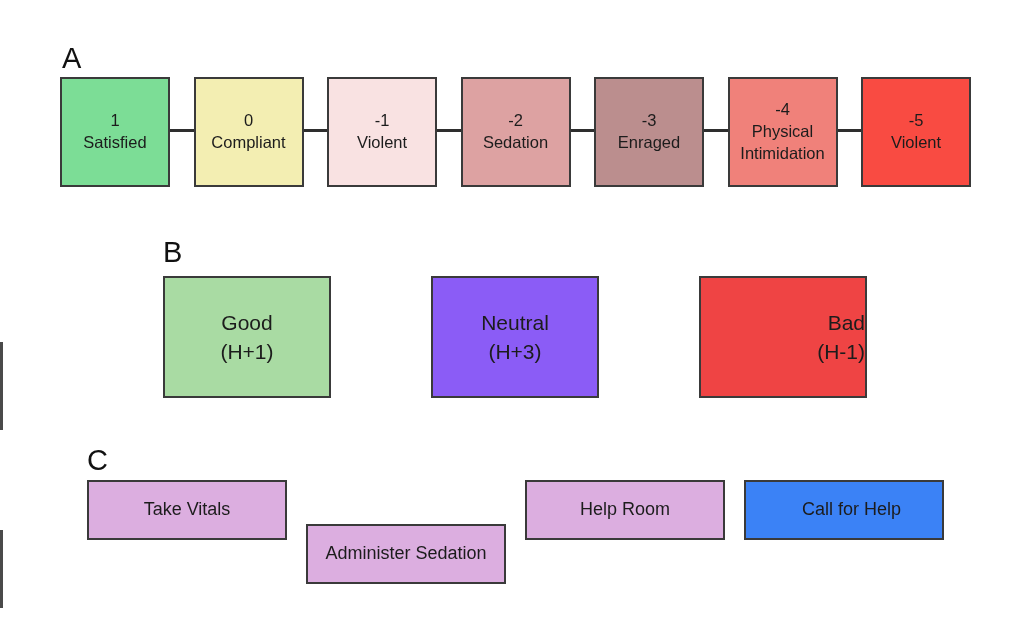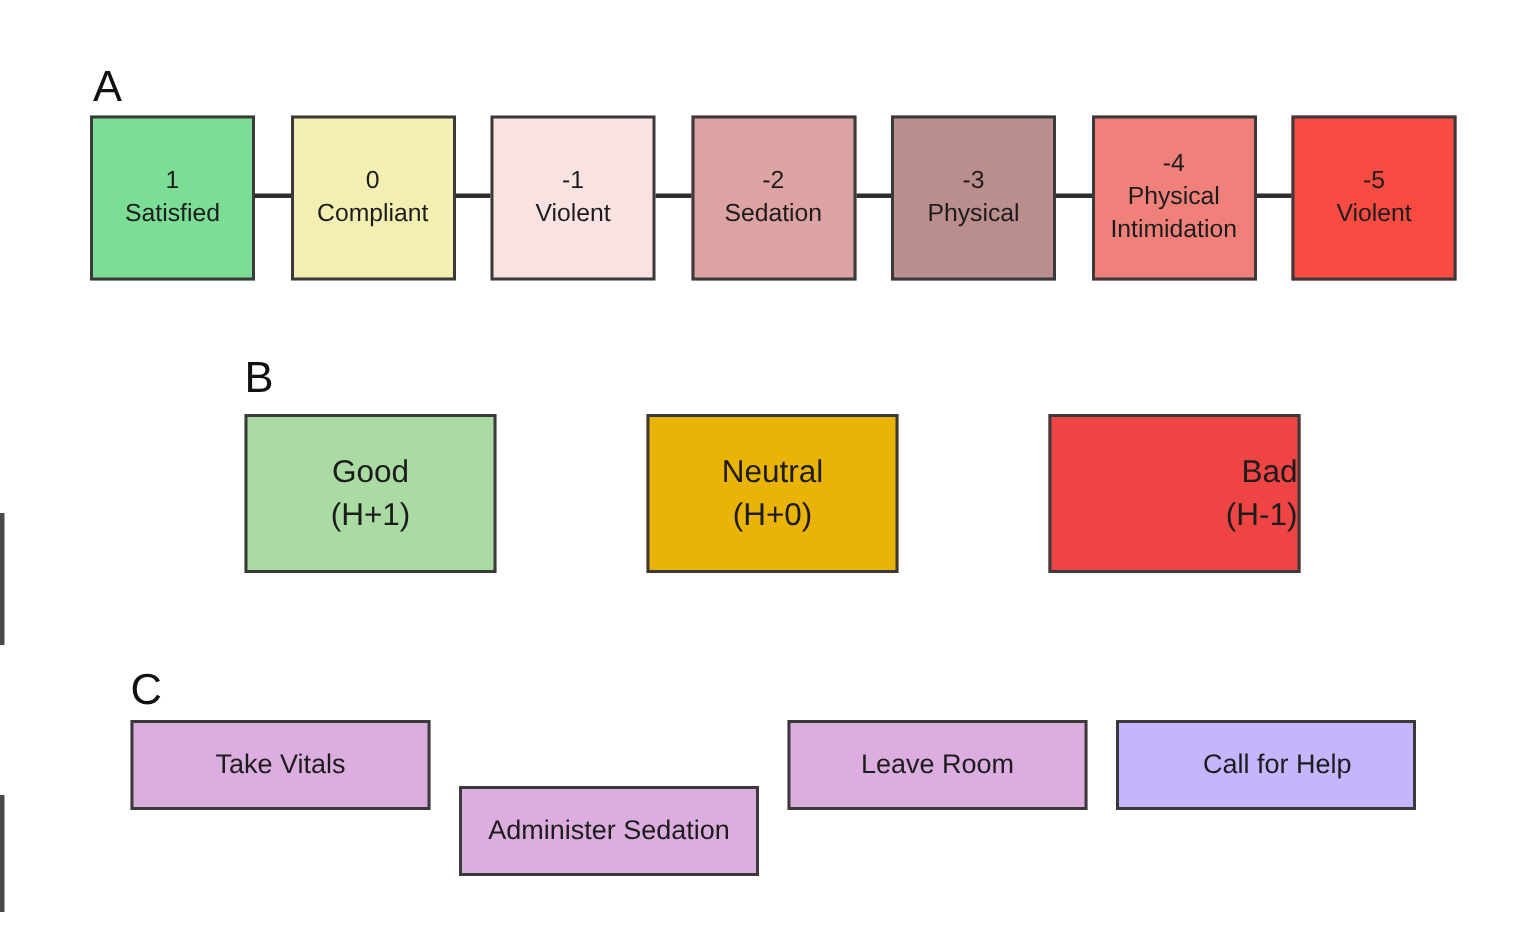--- a/index.html
+++ b/index.html
@@ -20,21 +20,21 @@
   .scale-box{
     box-sizing:border-box;width:110px;height:110px;border:2px solid #3a3a3a;
     display:flex;flex-direction:column;align-items:center;justify-content:center;
     text-align:center;font-size:16.5px;line-height:1.32;padding:2px;z-index:1;
   }
   
   .outcome-row{
     position:absolute;left:163px;top:276px;display:flex;gap:100px;
   }
   .outcome-box{
-    box-sizing:border-box;width:168px;height:106px;border:2px solid #3a3a3a;
+    box-sizing:border-box;width:168px;height:122px;border:2px solid #3a3a3a;
     display:flex;flex-direction:column;align-items:center;justify-content:center;
     text-align:center;font-size:21px;line-height:1.4;
   }
   
   .action-row{
     position:absolute;left:87px;top:480px;display:flex;gap:19px;
   }
   .action-box{
     box-sizing:border-box;width:200px;height:60px;border:2px solid #3a3a3a;
     display:flex;align-items:center;justify-content:center;
@@ -66,60 +66,60 @@
   <div class="scale-box" style="background: rgb(249, 226, 226);">
     <div>-1</div>
     <div>Violent</div>
   </div>
   <div class="scale-box" style="background: rgb(221, 162, 162);">
     <div>-2</div>
     <div>Sedation</div>
   </div>
   <div class="scale-box" style="background: rgb(187, 142, 142);">
     <div>-3</div>
-    <div>Physical</div>
+    <div>Enraged</div>
   </div>
   <div class="scale-box" style="background: rgb(240, 129, 122);">
     <div>-4</div>
     <div>Physical Intimidation</div>
   </div>
   <div class="scale-box" style="background: rgb(249, 75, 66);">
     <div>-5</div>
     <div>Violent</div>
   </div>
 </div>
 
 <div class="panel-label" style="left:163px;top:238px;">B</div>
 
 <div class="outcome-row">
   <div class="outcome-box" style="background: rgb(169, 219, 163);">
     <div>Good</div>
     <div>(H+1)</div>
   </div>
-  <div class="outcome-box" style="background: #eab308;">
+  <div class="outcome-box" style="background: #8b5cf6;">
     <div>Neutral</div>
-    <div>(H+0)</div>
+    <div>(H+3)</div>
   </div>
   <div class="outcome-box" style="background: #ef4444; align-items: flex-end;">
     <div>Bad</div>
     <div>(H-1)</div>
   </div>
 </div>
 
 <div class="panel-label" style="left:87px;top:446px;">C</div>
 
 <div class="action-row">
   <div class="action-box" style="background: rgb(220, 174, 224);">
     <div>Take Vitals</div>
   </div>
   <div class="action-box" style="background: rgb(220, 174, 224); margin-top: 44px;">
     <div>Administer Sedation</div>
   </div>
   <div class="action-box" style="background: rgb(220, 174, 224);">
-    <div>Leave Room</div>
+    <div>Help Room</div>
   </div>
-  <div class="action-box" style="background: #c4b5fd; padding-left: 15px;">
+  <div class="action-box" style="background: #3b82f6; padding-left: 15px;">
     <div>Call for Help</div>
   </div>
 </div>
 
 <div class="edge-fragment one"></div>
 <div class="edge-fragment two"></div>
 
 </body></html>

